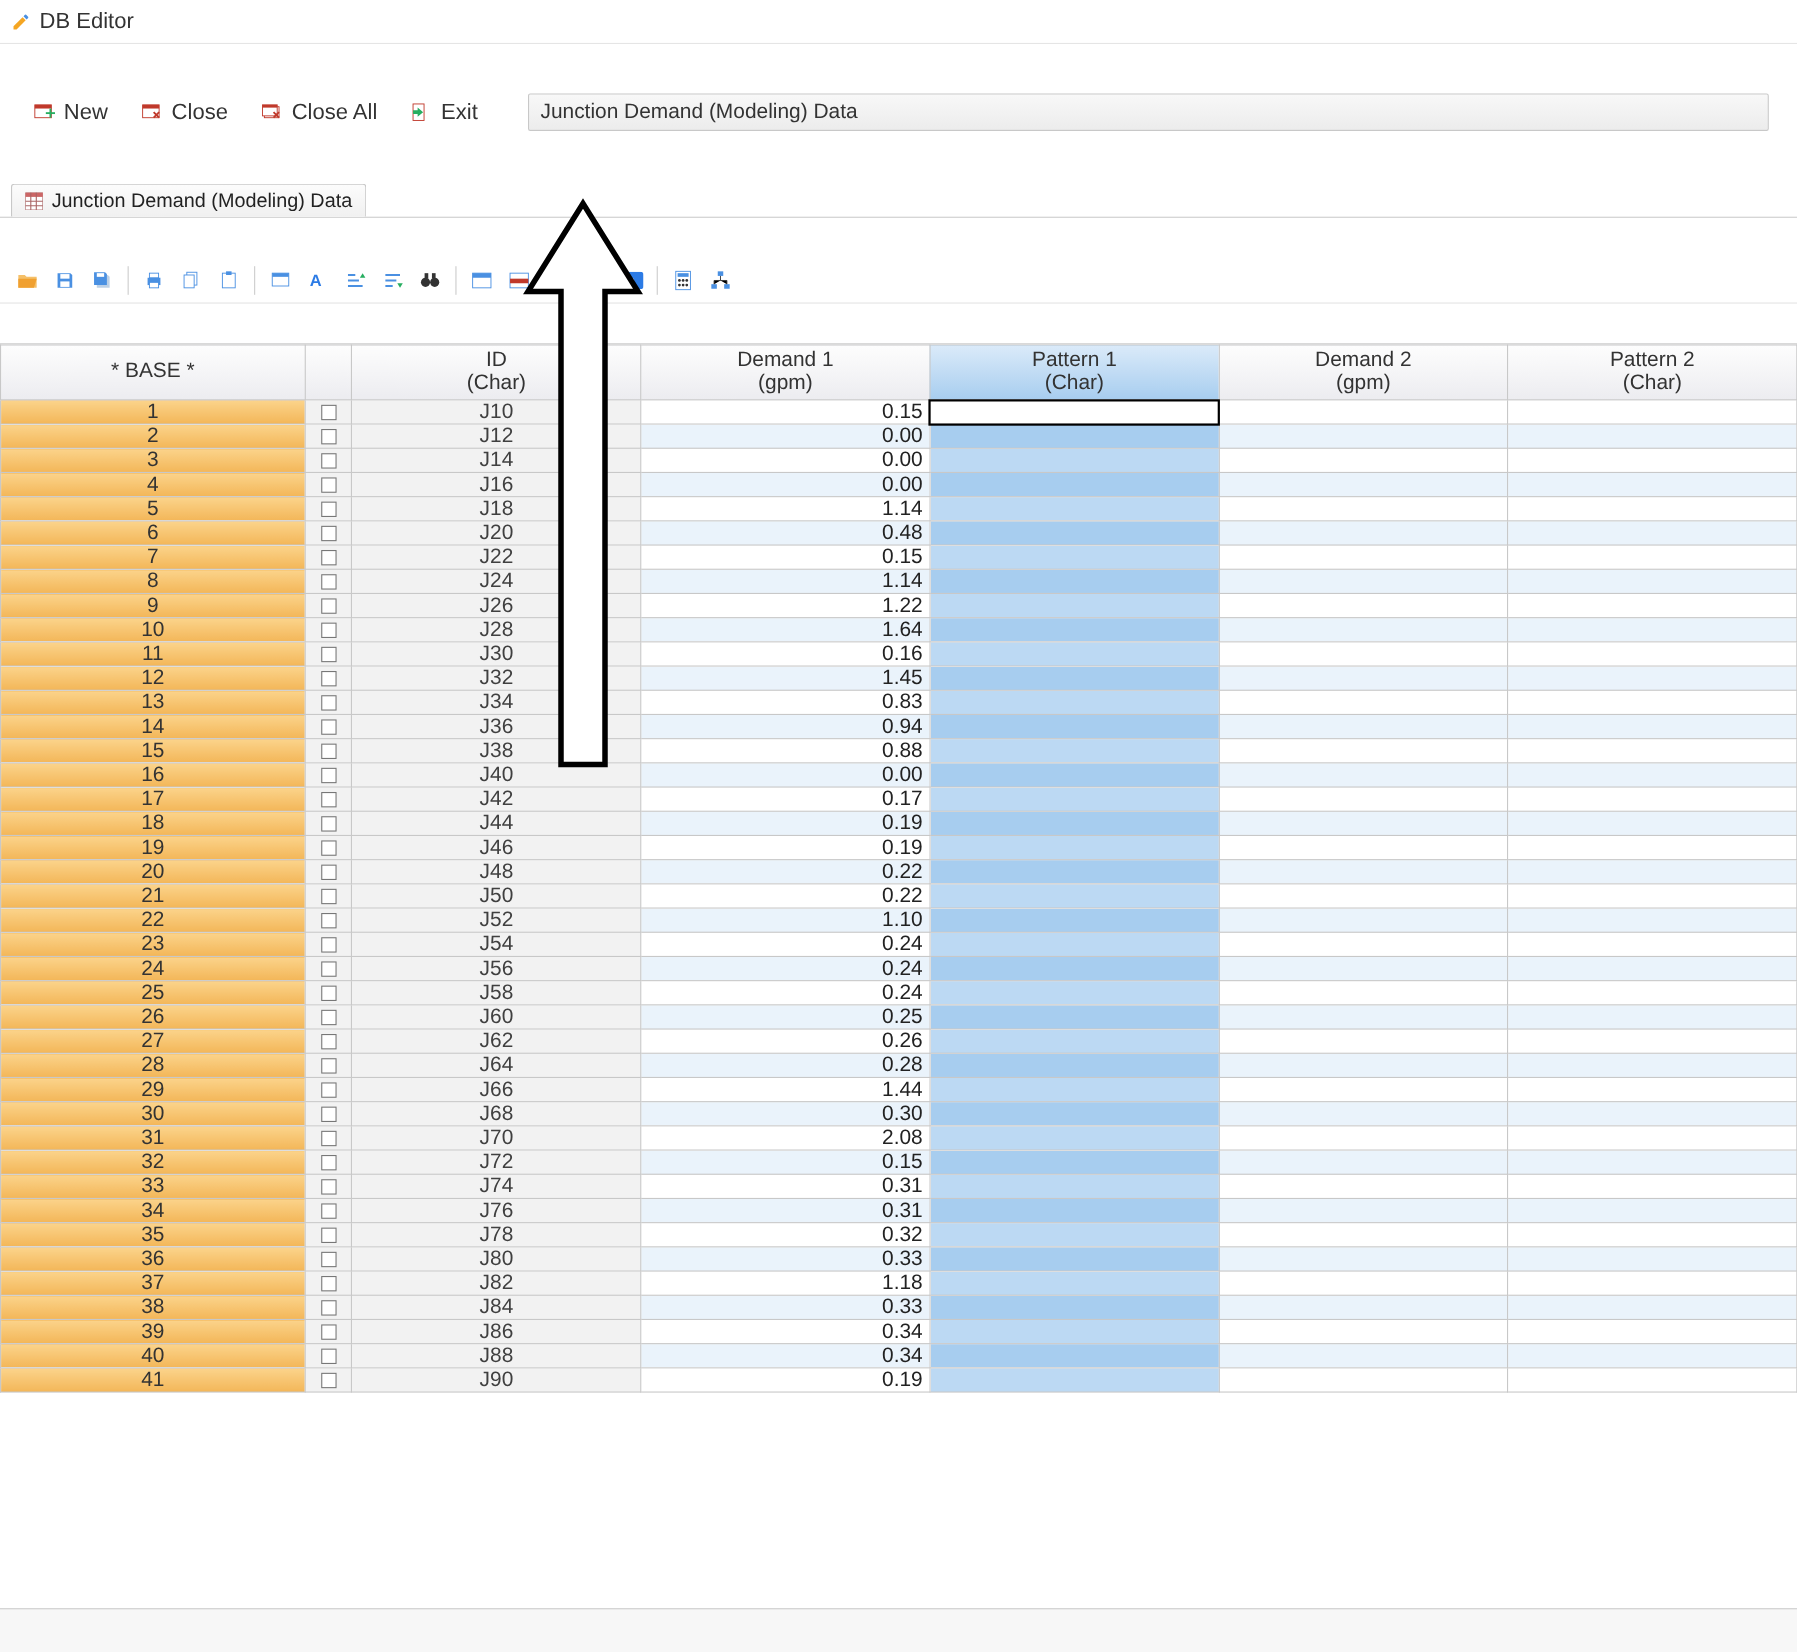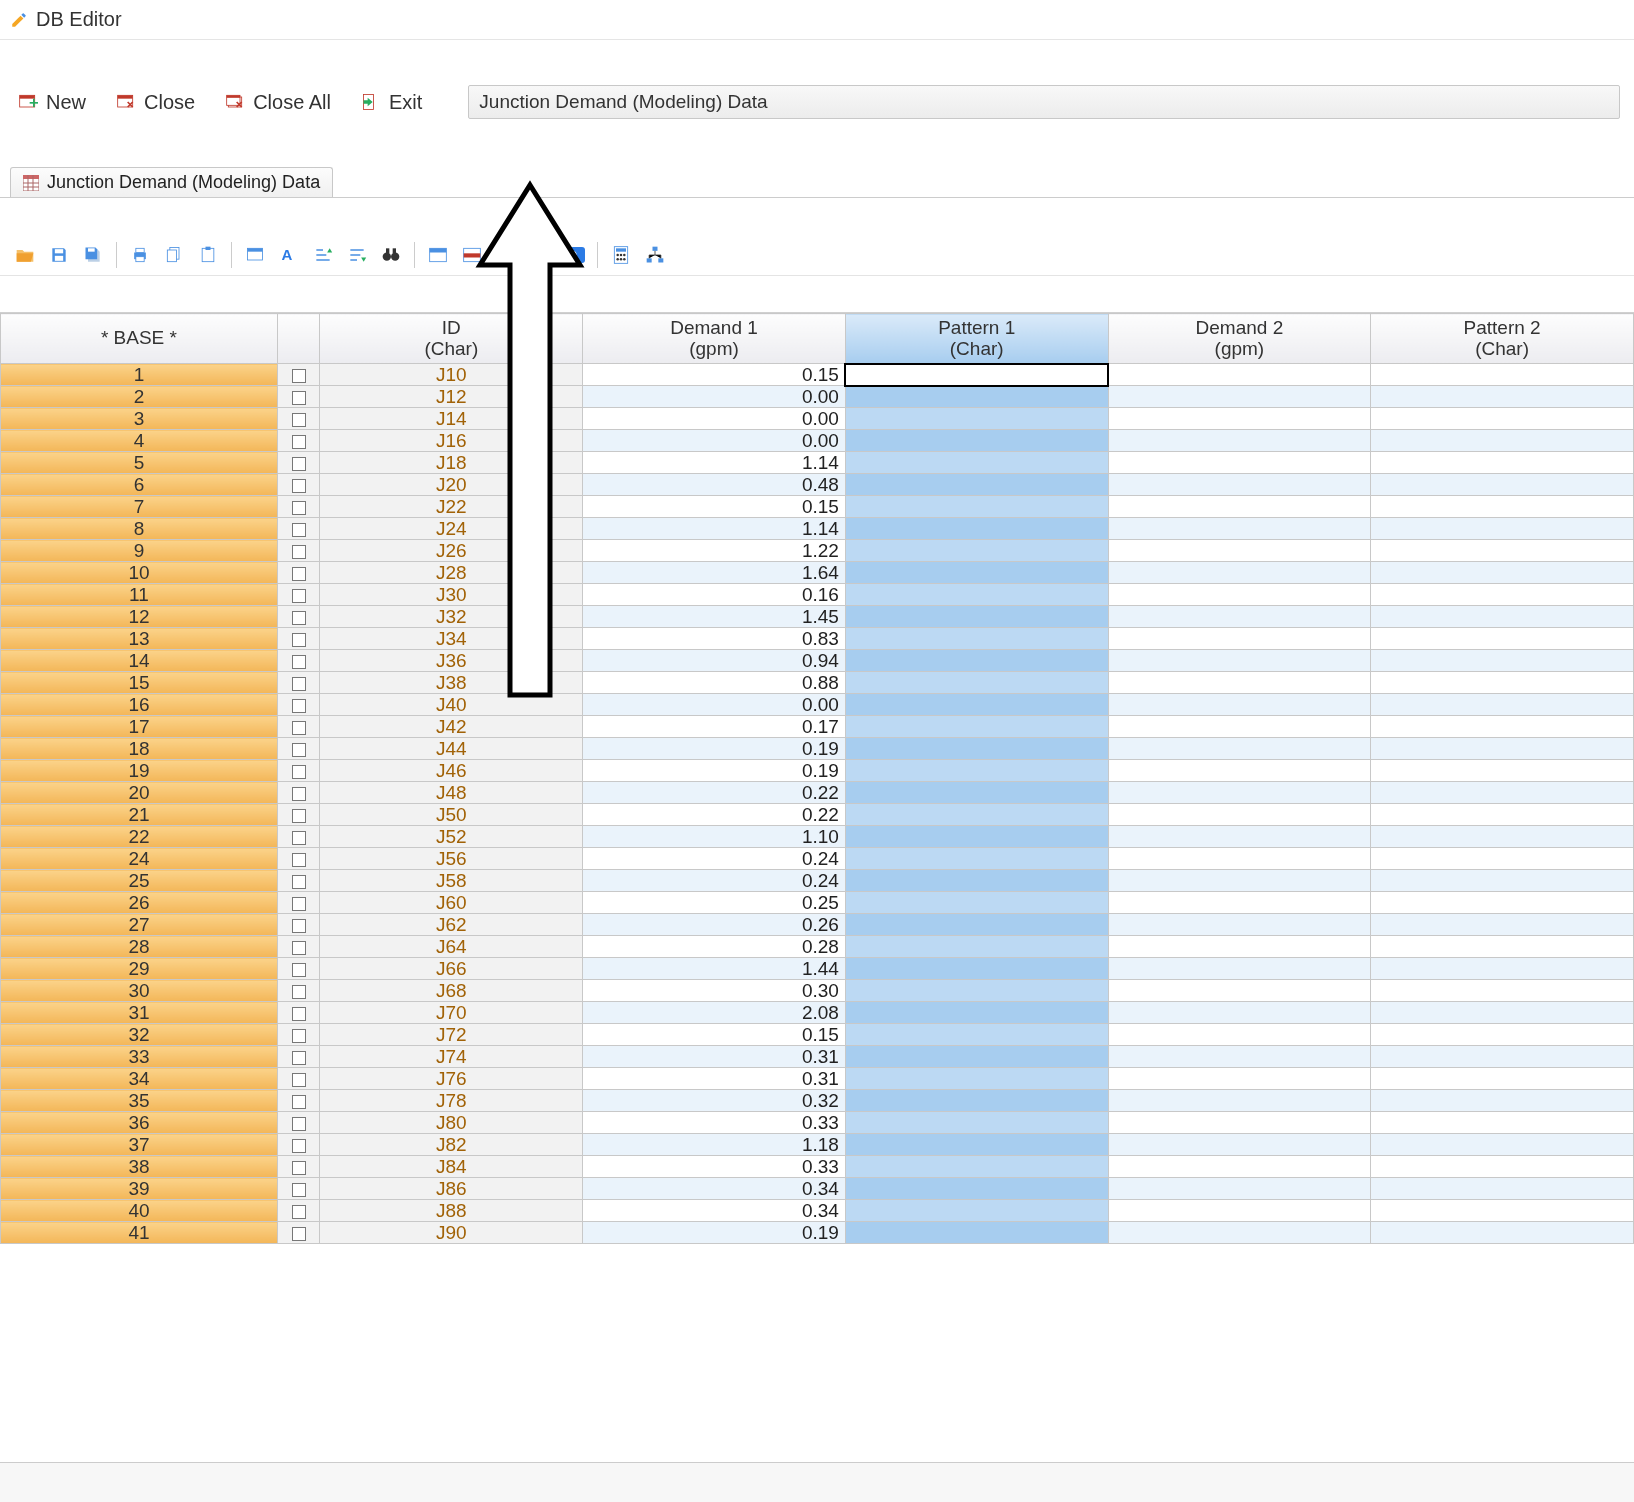--- a/index.html
+++ b/index.html
@@ -18,21 +18,21 @@
     padding: 0 10px;
     background: #fff;
     border-bottom: 1px solid #e5e5e5;
   }
   .title-bar .app-icon { width:18px; height:18px; margin-right:8px; }
   .title-text { font-size: 20px; color:#333; }
   .menu-bar {
     height: 52px;
     display: flex;
     align-items: center;
-    padding: 0 14px;
+    padding: 0 26px;
     gap: 22px;
     background: #fff;
   }
   .menu-btn {
     display: inline-flex;
     align-items: center;
     gap: 8px;
     font-size: 20px;
     color:#333;
     cursor: pointer;
@@ -135,21 +135,21 @@
     color:#333;
     background: linear-gradient(#fbd38a,#f3b658);
   }
   td.checkcell {
     text-align:center;
     background:#f2f2f2;
   }
   td.checkcell .cb {
     display:inline-block;width:14px;height:14px;border:1px solid #777;background:#fff;vertical-align:middle;
   }
-  td.idcell { text-align:center; background:#f2f2f2; color:#a16207;}
+  td.idcell { text-align:center; background:#f2f2f2; color:#404040;}
   td.d1cell { text-align:right; }
   td.p1cell { text-align:left; background:#bcd9f3 !important;}
   .data-grid tr:nth-child(even) td.p1cell { background:#a7cdef !important; }
   td.p1cell.editing {
     background:#fff !important;
     outline:2px solid #000;
     outline-offset:-1px;
   }
   td.d2cell, td.p2cell { }
   
@@ -587,20 +587,29 @@
           <tr>
             <td class="rownum">22</td>
             <td class="checkcell"><span class="cb"></span></td>
             <td class="idcell">J52</td>
             <td class="d1cell cellbg">1.10</td>
             <td class="p1cell"></td>
             <td class="d2cell cellbg"></td>
             <td class="p2cell cellbg"></td>
           </tr>
           <tr>
+            <td class="rownum">23</td>
+            <td class="checkcell"><span class="cb"></span></td>
+            <td class="idcell">J54</td>
+            <td class="d1cell cellbg">0.24</td>
+            <td class="p1cell"></td>
+            <td class="d2cell cellbg"></td>
+            <td class="p2cell cellbg"></td>
+          </tr>
+          <tr>
             <td class="rownum">24</td>
             <td class="checkcell"><span class="cb"></span></td>
             <td class="idcell">J56</td>
             <td class="d1cell cellbg">0.24</td>
             <td class="p1cell"></td>
             <td class="d2cell cellbg"></td>
             <td class="p2cell cellbg"></td>
           </tr>
           <tr>
             <td class="rownum">25</td>

